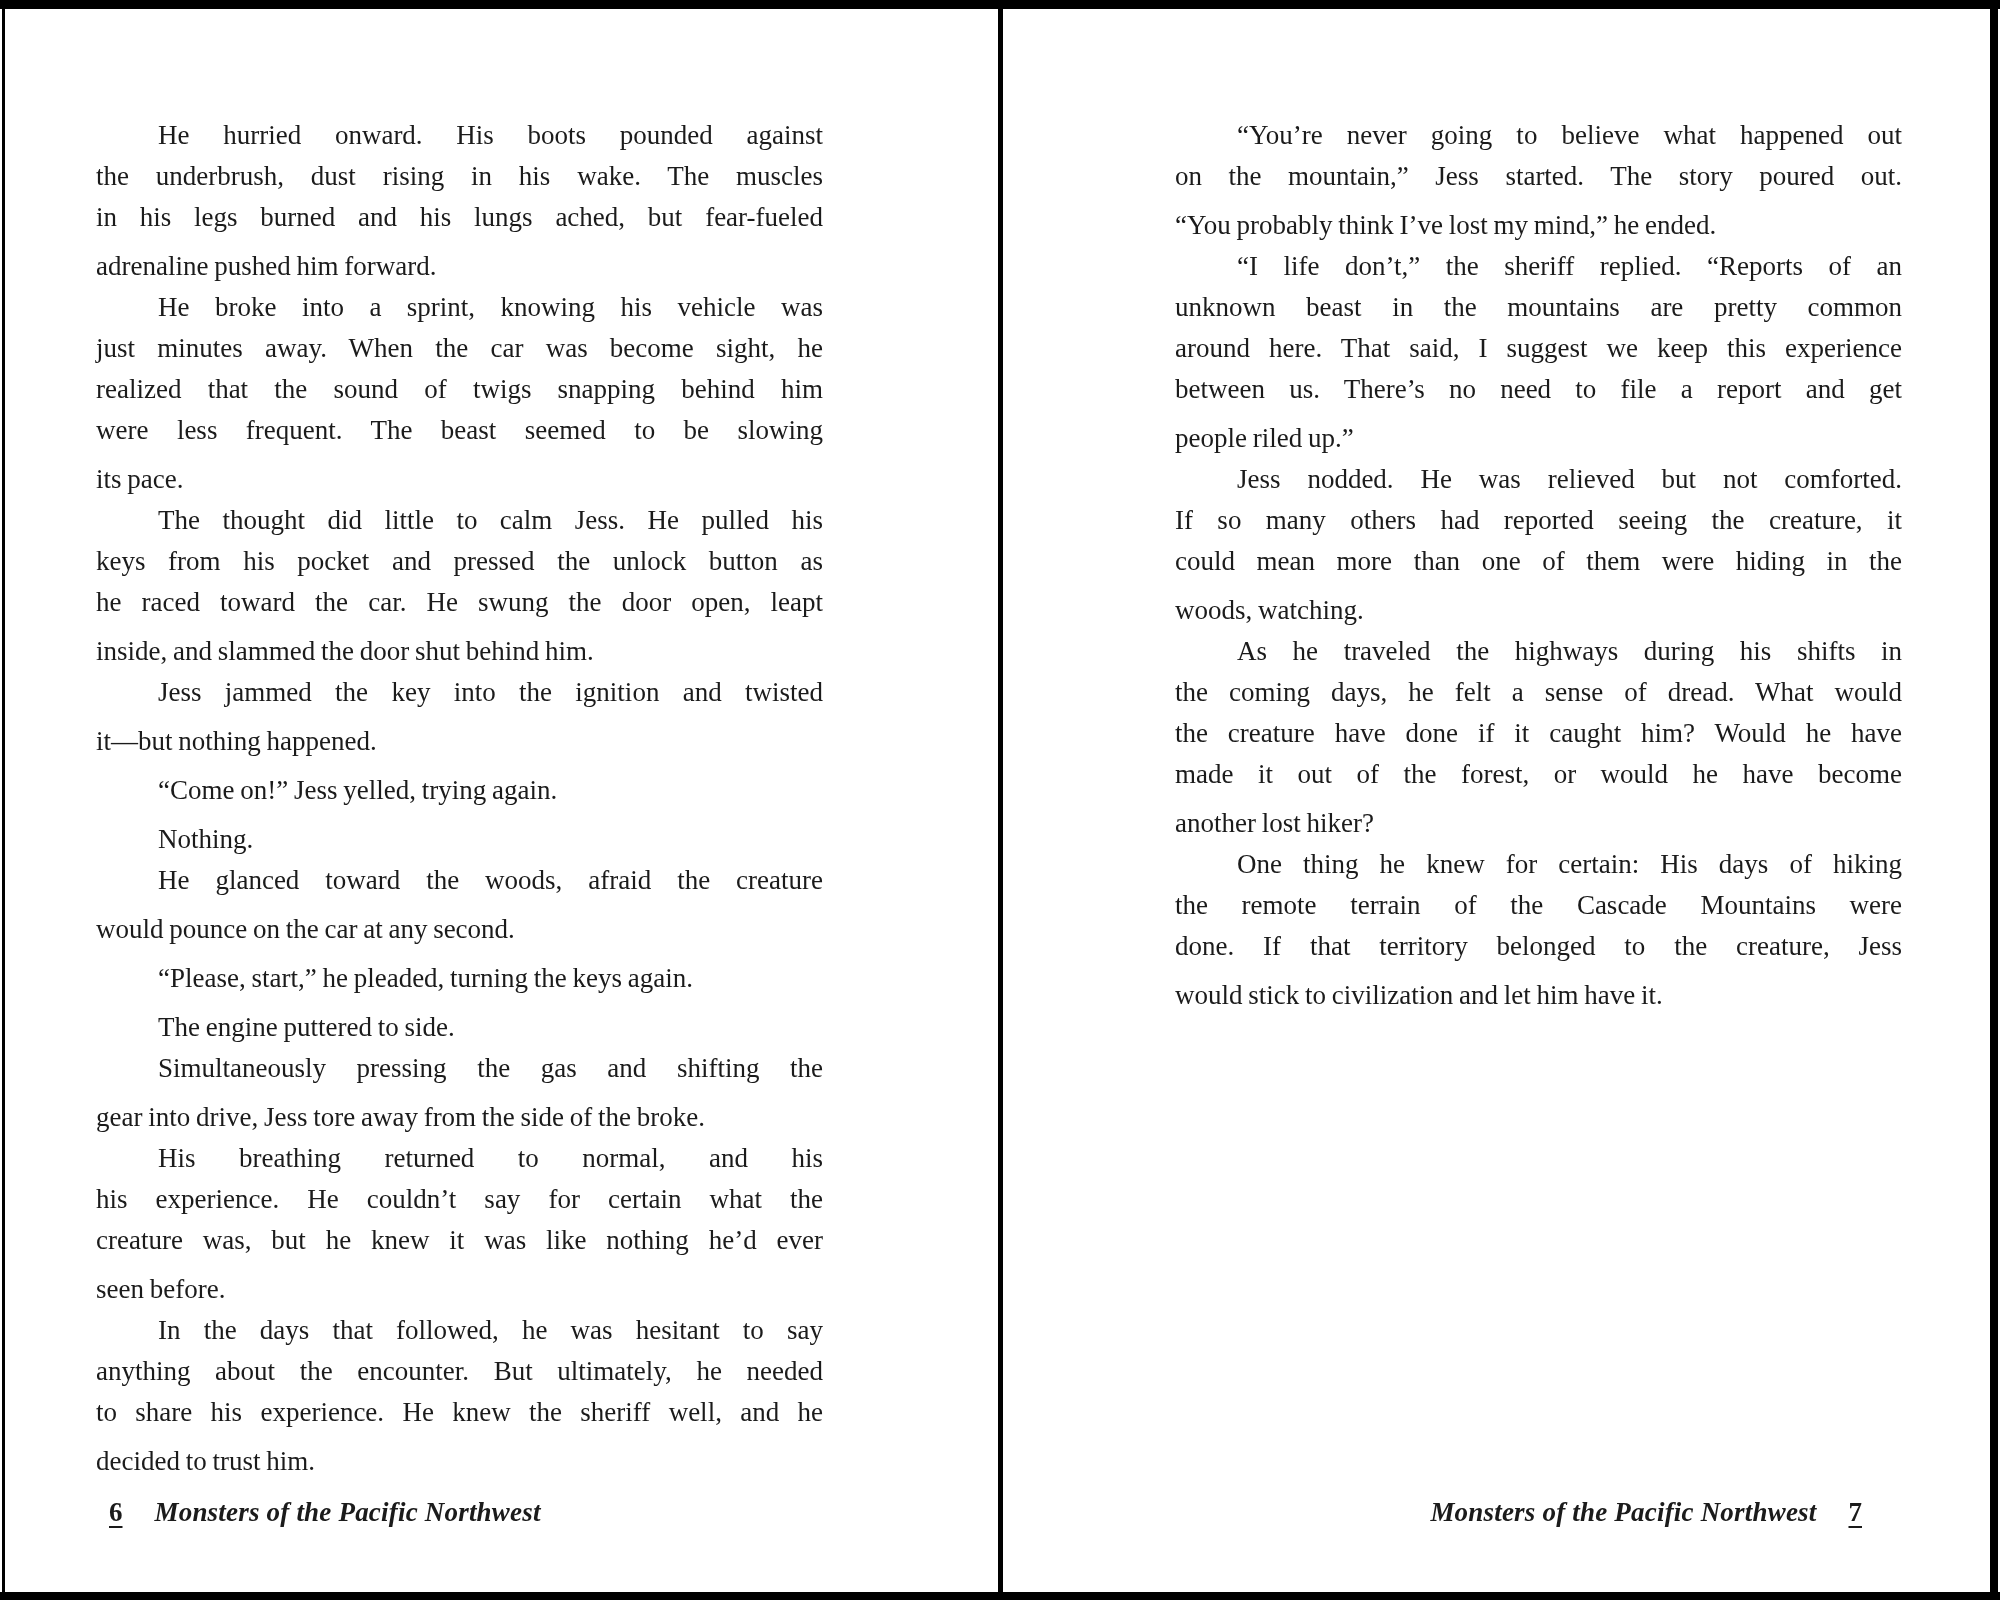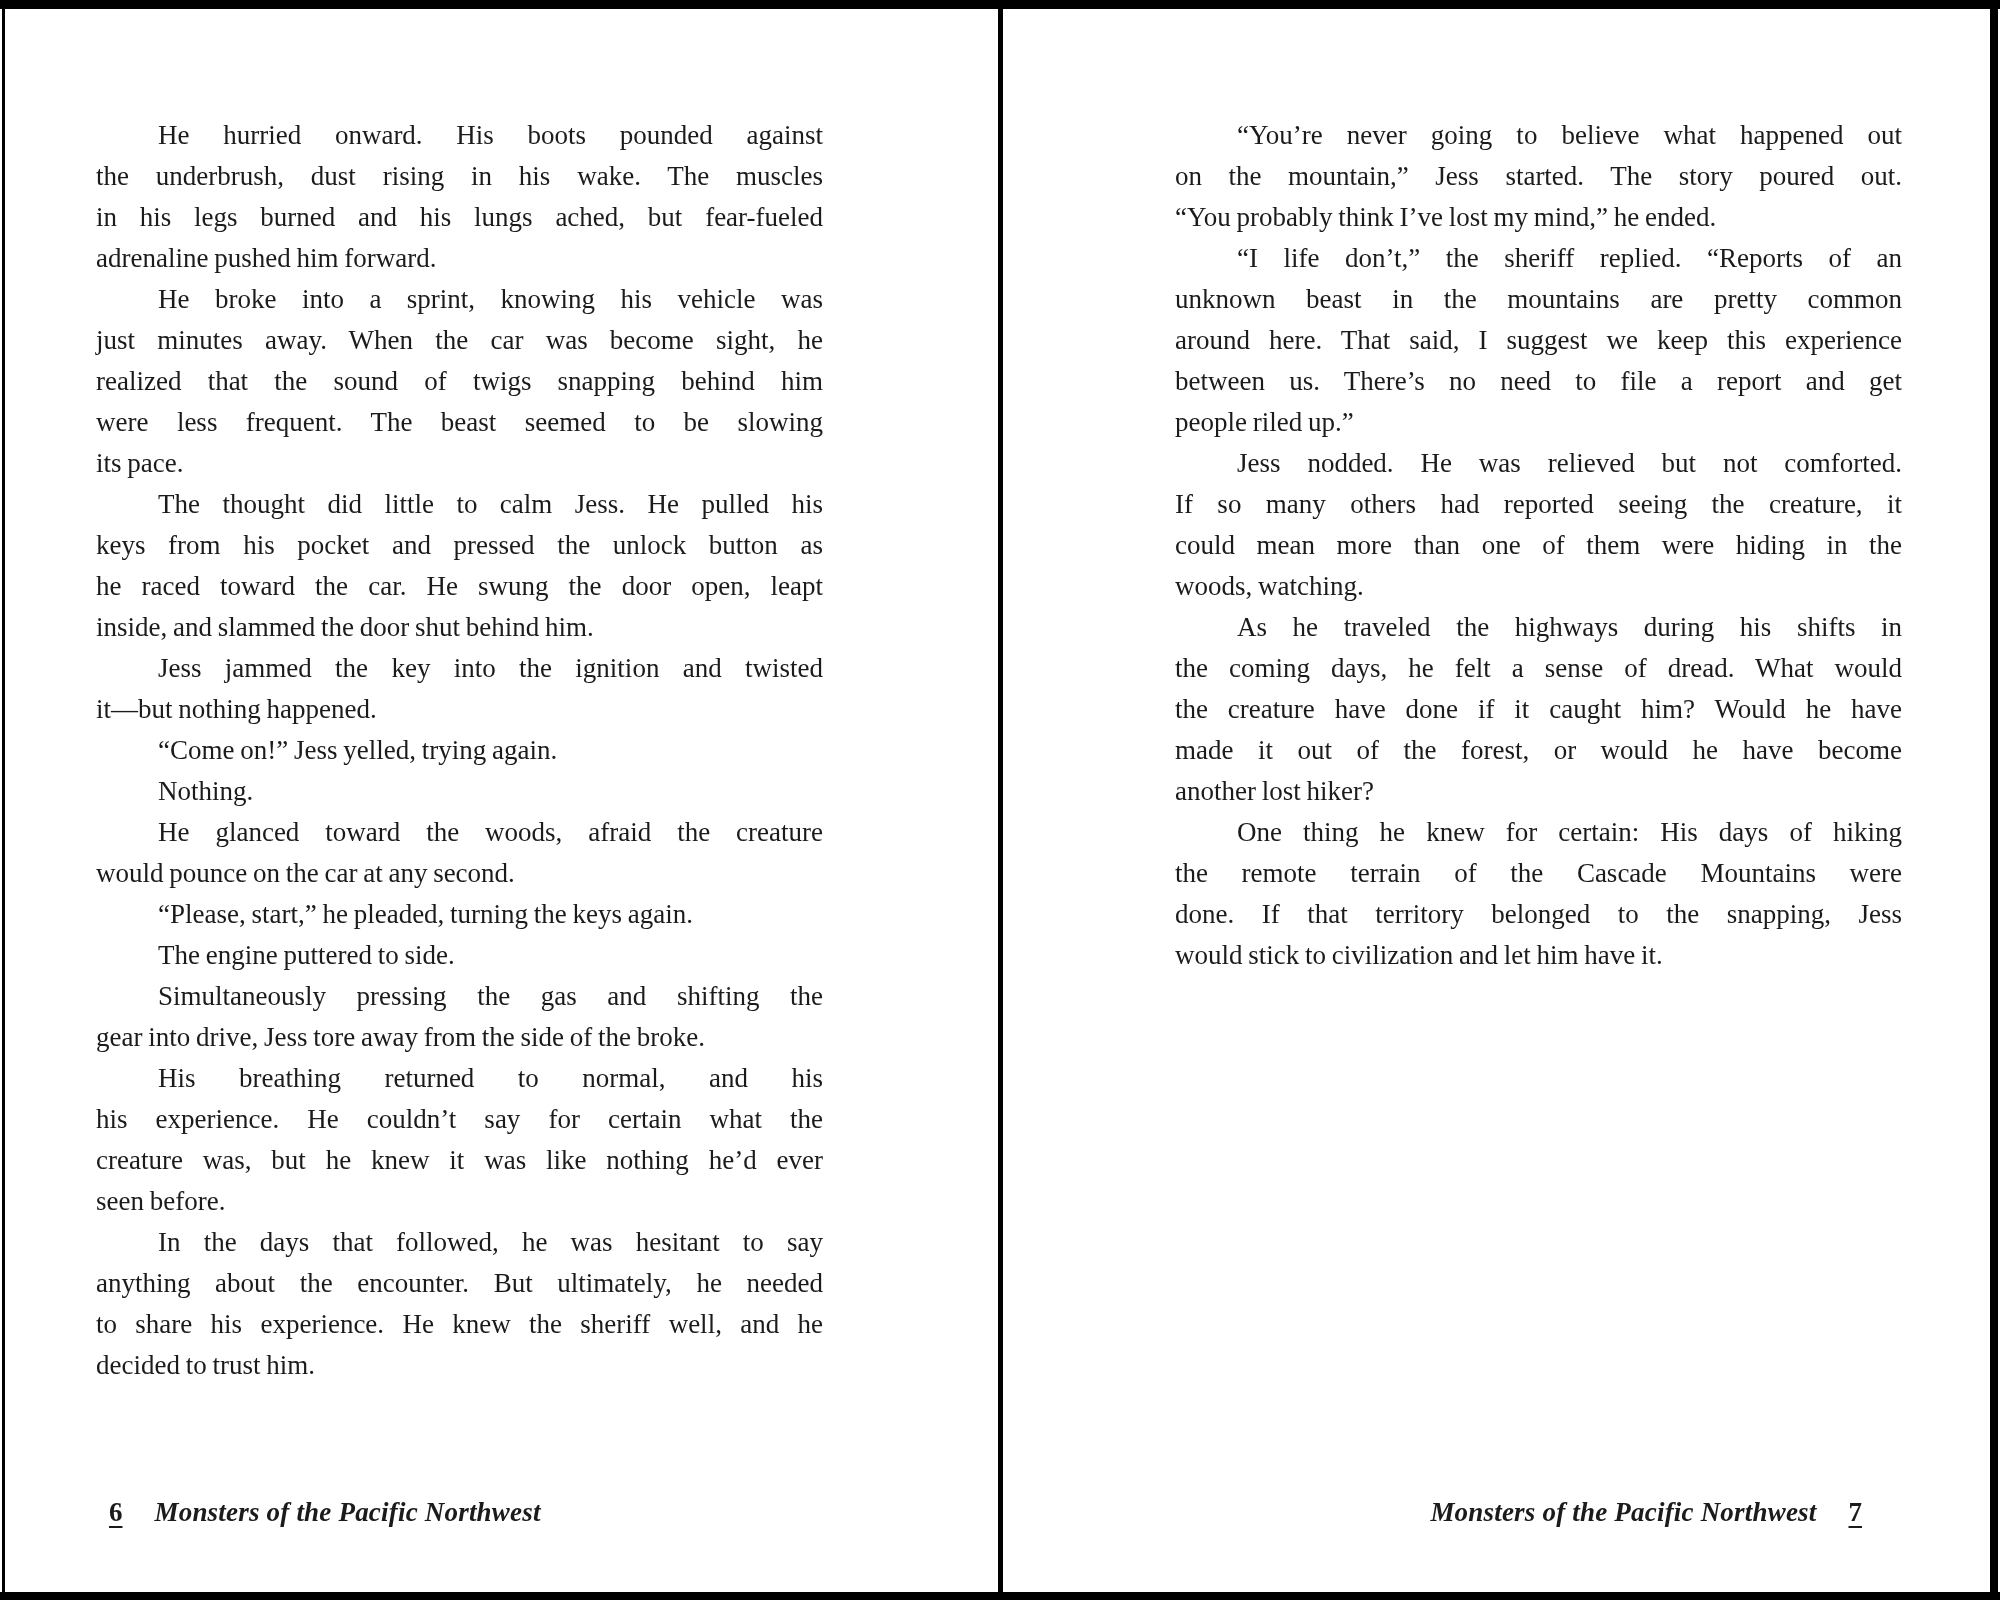--- a/index.html
+++ b/index.html
@@ -30,21 +30,21 @@
     word-spacing: -1px;
   }
   #page-left-text  { left: 96px; }
   #page-right-text { left: 1175px; }
 
   .para { margin: 0; }
   .line {
     text-align: justify;
     text-align-last: justify;
   }
-  .line.last  { text-align-last: left; }
+  .line.last  { text-align-last: left; margin-top: 8px; }
   .line.first { text-indent: 62px; }
 
   
   .footer {
     position: absolute;
     top: 1497px;
     color: #1b1b1b;
     font-size: 27px;
     white-space: nowrap;
   }
@@ -155,19 +155,19 @@
     <div class="para">
       <div class="line first">As he traveled the highways during his shifts in</div>
       <div class="line">the coming days, he felt a sense of dread. What would</div>
       <div class="line">the creature have done if it caught him? Would he have</div>
       <div class="line">made it out of the forest, or would he have become</div>
       <div class="line last">another lost hiker?</div>
     </div>
     <div class="para">
       <div class="line first">One thing he knew for certain: His days of hiking</div>
       <div class="line">the remote terrain of the Cascade Mountains were</div>
-      <div class="line">done. If that territory belonged to the snapping, Jess</div>
+      <div class="line">done. If that territory belonged to the creature, Jess</div>
       <div class="line last">would stick to civilization and let him have it.</div>
     </div>
   </div>
 <div id="footer-right" class="footer">
   <span class="running-title">Monsters of the Pacific Northwest</span><span class="pagenum">7</span>
 </div>
 
 </body></html>

